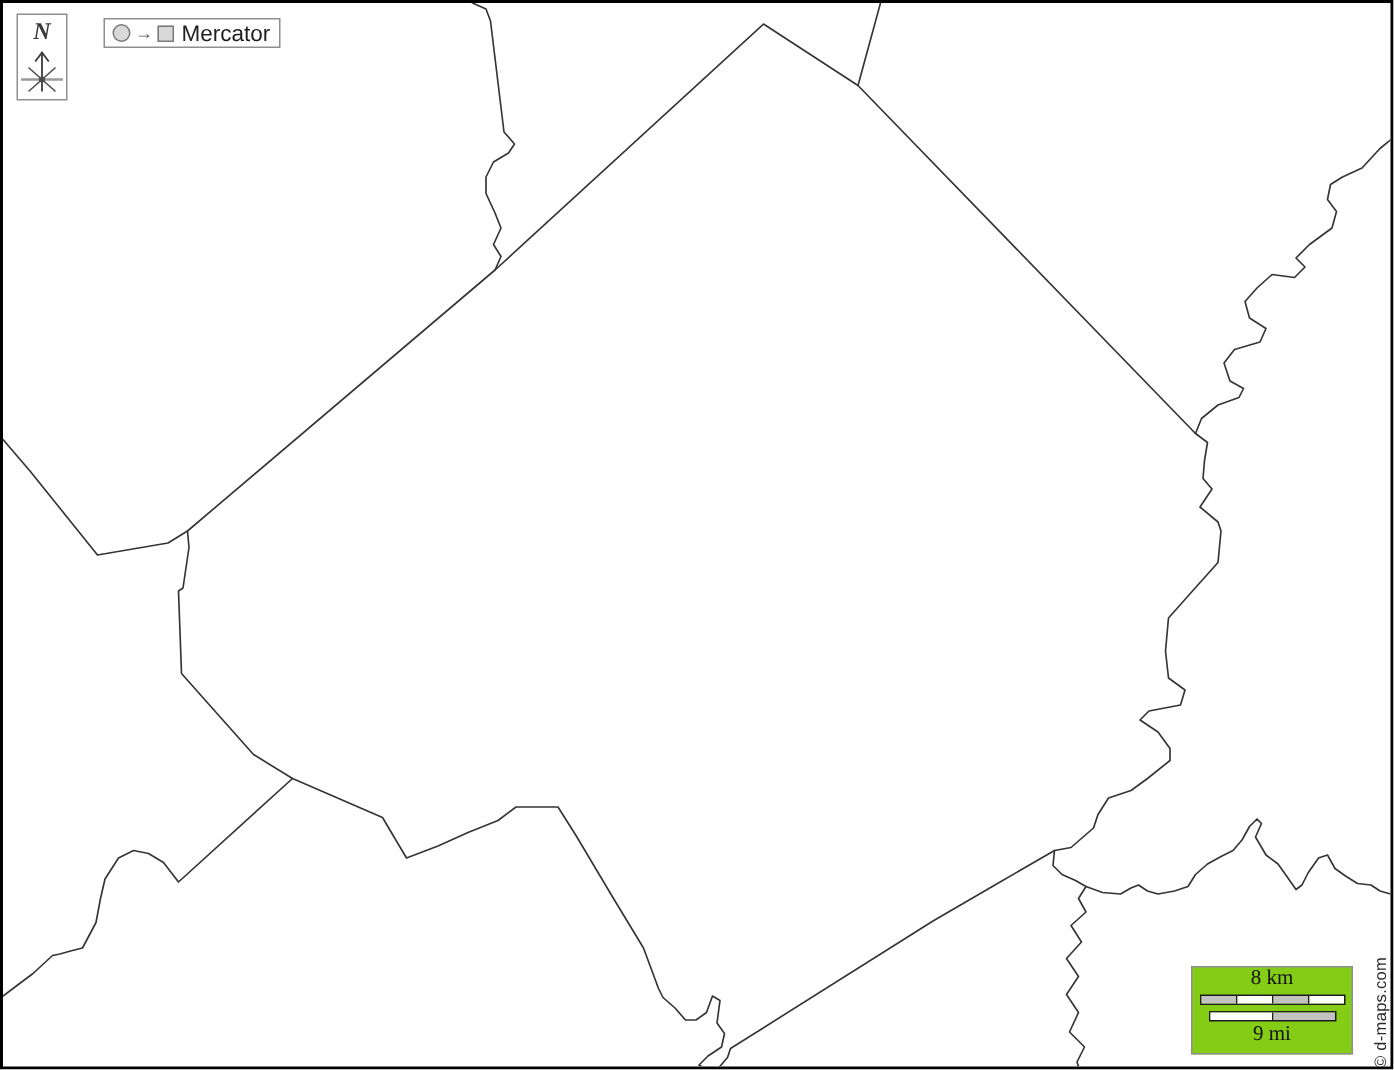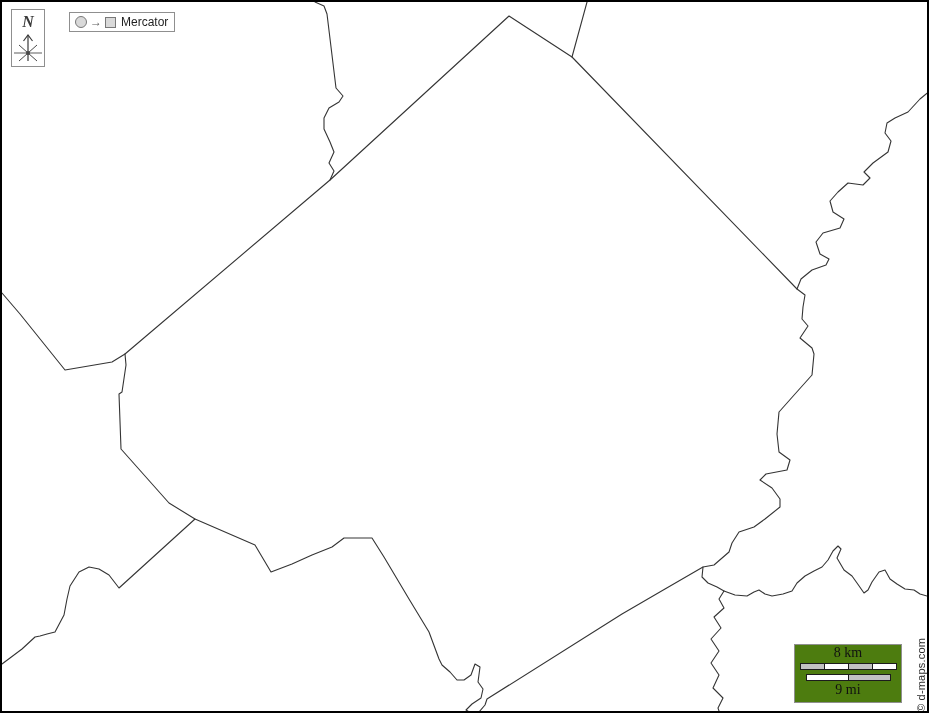--- a/index.html
+++ b/index.html
@@ -65,32 +65,32 @@
     line-height: 1;
     flex: 0 0 auto;
   }
   .icon-square {
     width: 9px; height: 9px;
     border: 1.5px solid #787878;
     background: #d9d9d9;
     flex: 0 0 auto;
   }
   .proj-label {
-    font-size: 12px;
+    font-size: 15px;
     color: #1f1f1f;
     white-space: nowrap;
     padding-left: 2px;
   }
   
   .scalebar {
     position: absolute;
     left: 792px; top: 642px;
     width: 108px; height: 59px;
     border: 1px solid #8f8f8f;
-    background: #4d7c0f;
+    background: #84cc16;
     box-sizing: border-box;
     font-family: "Liberation Serif", serif;
     font-size: 14px;
     color: #111111;
     text-align: center;
   }
   .scalebar .lbl { line-height: 16px; height: 16px; }
   .bar {
     display: flex;
     height: 7px;

